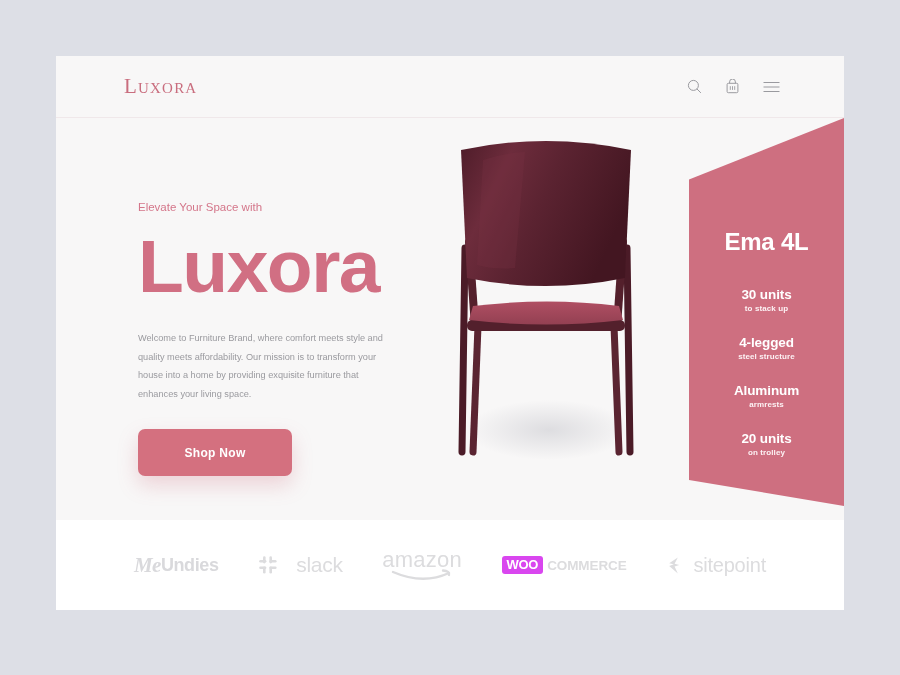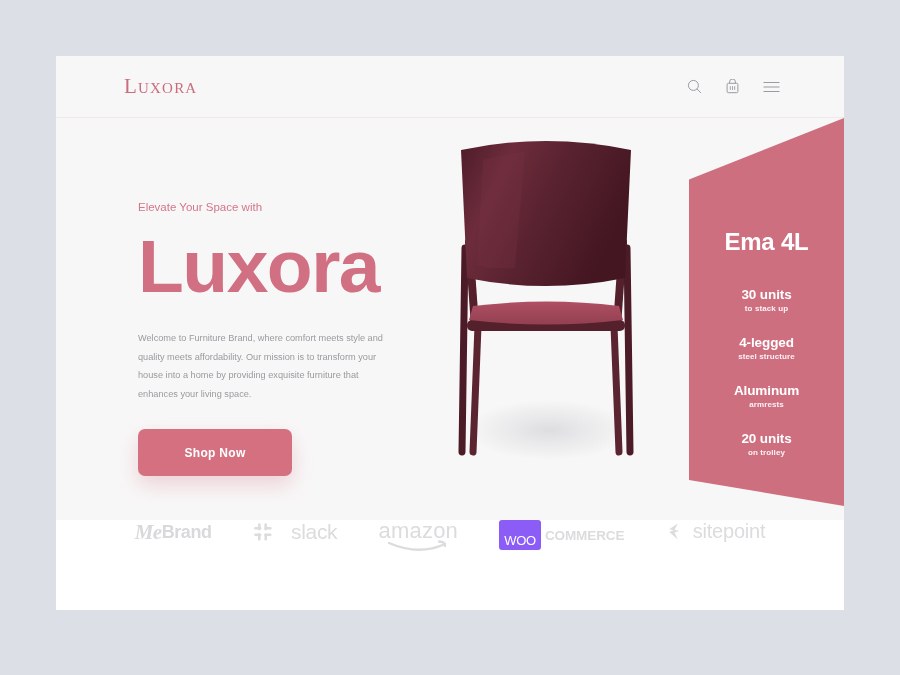--- a/index.html
+++ b/index.html
@@ -155,21 +155,21 @@
     color:#fdf2f4;
     letter-spacing:0.1px;
   }
 
   
   #footer {
     position:absolute;
     left:0; bottom:0;
     width:100%; height:90px;
     background:#ffffff;
-    display:flex; align-items:flex-start;
+    display:flex; align-items:center;
     justify-content:space-around;
     padding:0 58px;
     z-index:5;
   }
   .brand {
     display:flex; align-items:center;
     color:#dcdcde;
     user-select:none;
     white-space:nowrap;
   }
@@ -206,26 +206,26 @@
   }
   #brand-amazon .txt {
     font-size:22px;
     color:#dcdcde;
     letter-spacing:0.2px;
     line-height:1;
   }
 
   
   #brand-woo .woo-box {
-    background:#8b5cf6;
+    background:#d946ef;
     color:#ffffff;
     font-size:13px;
-    font-weight:normal;
+    font-weight:bold;
     letter-spacing:-0.3px;
-    padding:14px 5px 3px;
+    padding:2px 5px 3px;
     border-radius:3px;
     line-height:1;
   }
   #brand-woo .commerce {
     font-size:13.5px;
     font-weight:bold;
     color:#dcdcde;
     letter-spacing:-0.1px;
     margin-left:4px;
   }
@@ -349,21 +349,21 @@
       <div id="paragraph">Welcome to Furniture Brand, where comfort meets style and quality meets affordability. Our mission is to transform your house into a home by providing exquisite furniture that enhances your living space.</div>
       <button id="shop-now">Shop Now</button>
     </div>
 
   </div>
 
   <div id="footer">
 
     <div class="brand" id="brand-meundies">
       <span class="me">Me</span>
-      <span class="undies">Brand</span>
+      <span class="undies">Undies</span>
     </div>
 
     <div class="brand" id="brand-slack">
       <span>
         <svg width="20" height="20" viewBox="0 0 20 20">
           <g fill="#dcdcde">
             <rect x="5.0" y="1.2" width="2.6" height="7.2" rx="1.3"></rect>
             <rect x="11.4" y="1.2" width="2.6" height="7.2" rx="1.3"></rect>
             <rect x="5.0" y="11.4" width="2.6" height="7.2" rx="1.3"></rect>
             <rect x="11.4" y="11.4" width="2.6" height="7.2" rx="1.3"></rect>

